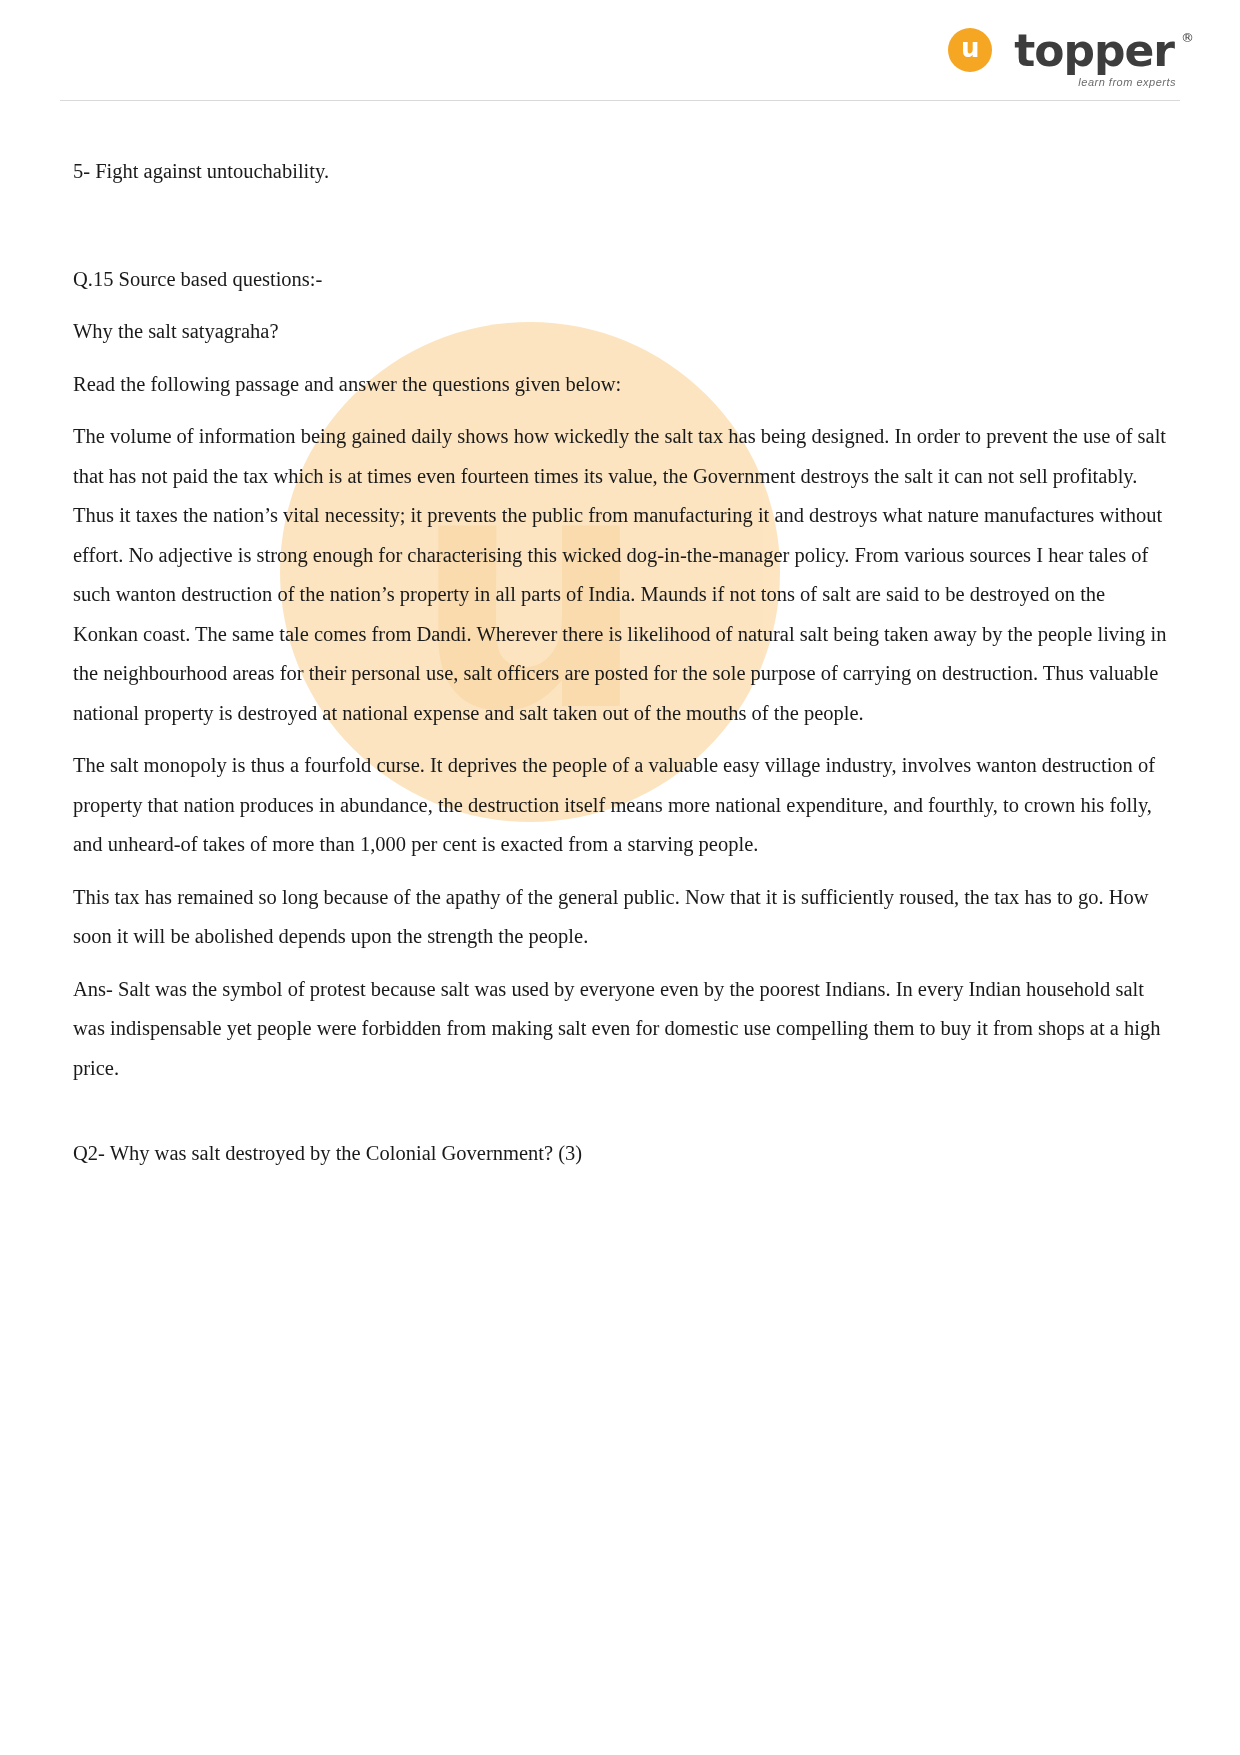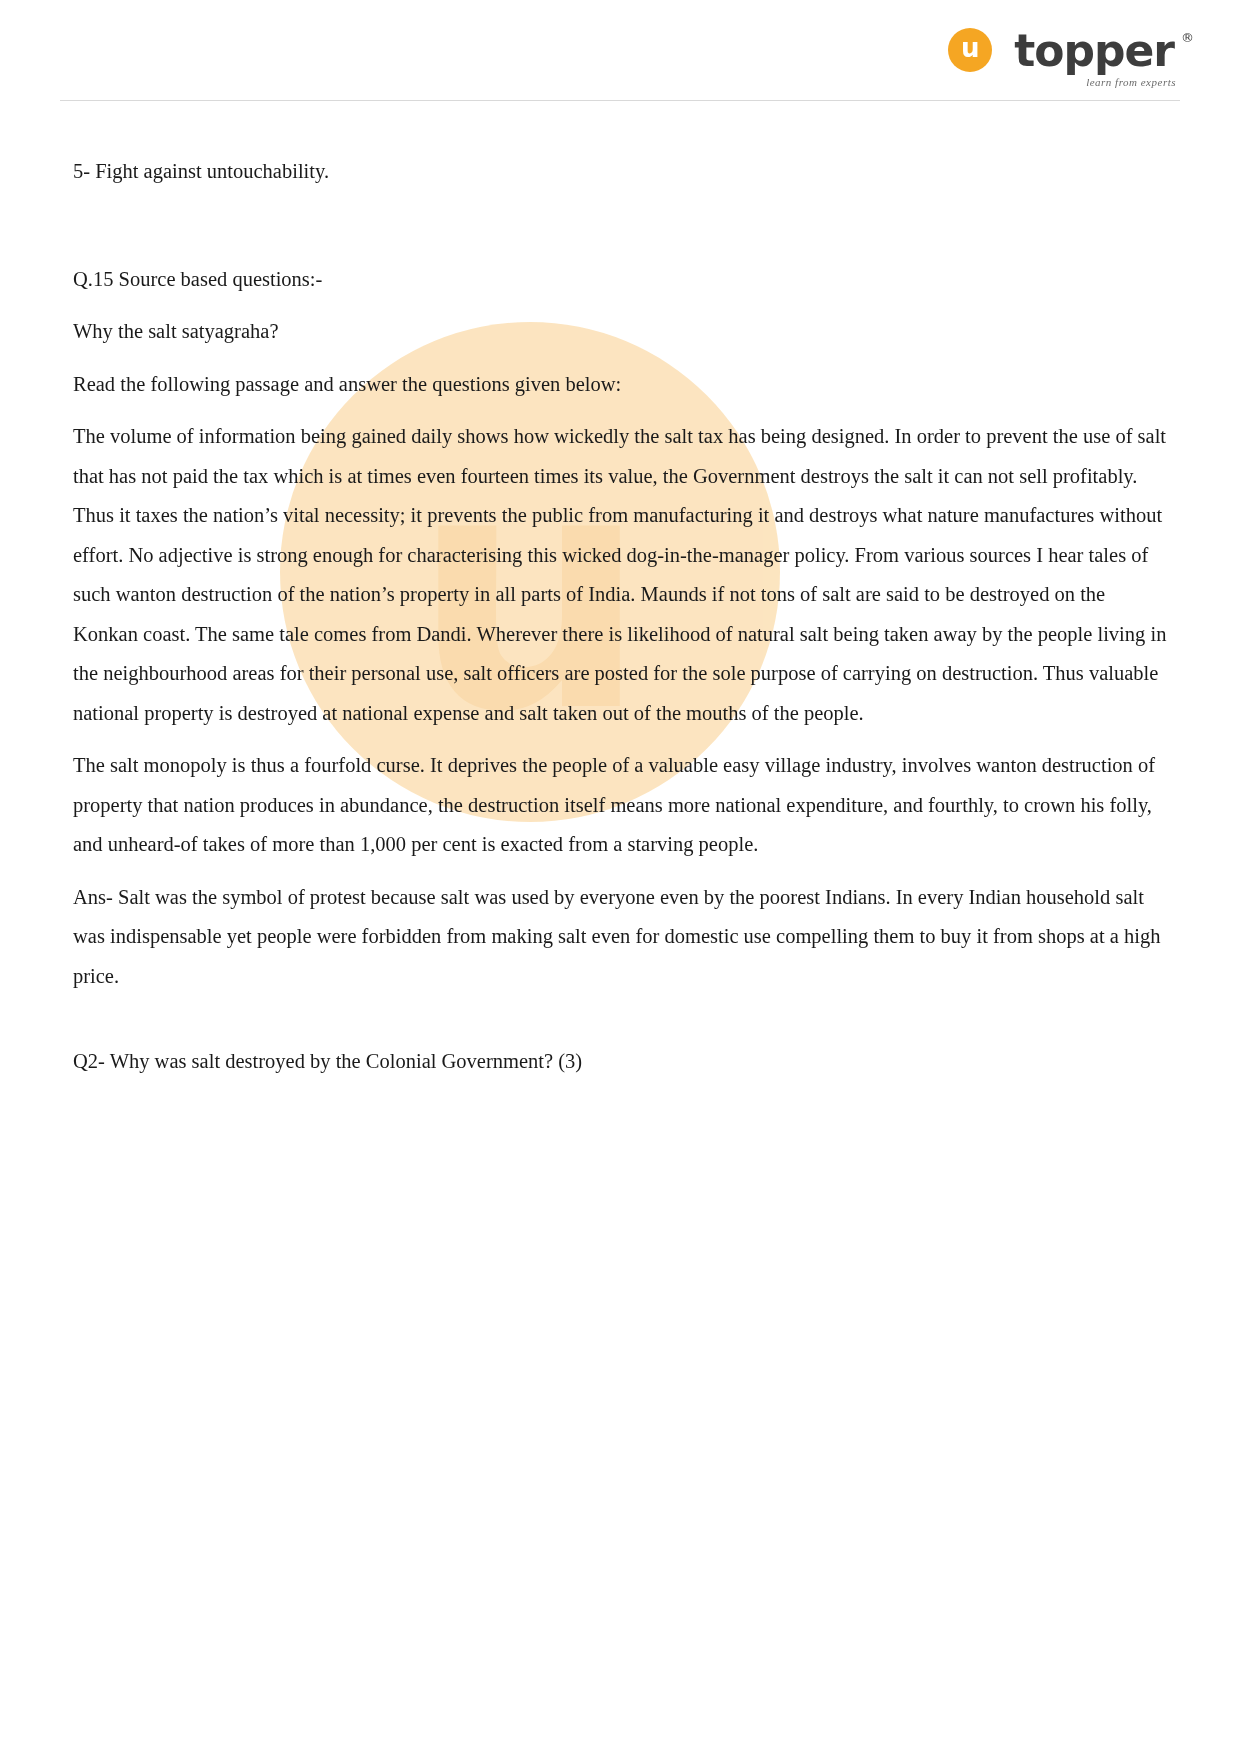--- a/index.html
+++ b/index.html
@@ -69,21 +69,21 @@
     font-size: 13px;
     color: #3d3d3d;
     position: absolute;
     right: -14px;
     top: 2px;
   }
   .brand-tag {
     position: absolute;
     right: 4px;
     bottom: -16px;
-    font-family: Liberation Serif, serif;
+    font-family: Liberation Sans, sans-serif;
     font-style: italic;
     font-size: 11px;
     color: #6b6b6b;
     letter-spacing: 0.5px;
   }
   .rule {
     margin: 0 60px;
     border-top: 1px solid #d9d9d9;
   }
 
@@ -151,20 +151,21 @@
 
     <p>5- Fight against untouchability.</p>
 
     <div class="gap-lg"></div>
 
     <p class="b">Q.15 Source based questions:-</p>
     <p class="b">Why the salt satyagraha?</p>
     <p class="b">Read the following passage and answer the questions given below:</p>
     <p>The volume of information being gained daily shows how wickedly the salt tax has being designed. In order to prevent the use of salt that has not paid the tax which is at times even fourteen times its value, the Government destroys the salt it can not sell profitably. Thus it taxes the nation’s vital necessity; it prevents the public from manufacturing it and destroys what nature manufactures without effort. No adjective is strong enough for characterising this wicked dog-in-the-manager policy. From various sources I hear tales of such wanton destruction of the nation’s property in all parts of India. Maunds if not tons of salt are said to be destroyed on the Konkan coast. The same tale comes from Dandi. Wherever there is likelihood of natural salt being taken away by the people living in the neighbourhood areas for their personal use, salt officers are posted for the sole purpose of carrying on destruction. Thus valuable national property is destroyed at national expense and salt taken out of the mouths of the people.</p>
     <p>The salt monopoly is thus a fourfold curse. It deprives the people of a valuable easy village industry, involves wanton destruction of property that nation produces in abundance, the destruction itself means more national expenditure, and fourthly, to crown his folly, and unheard-of takes of more than 1,000 per cent is exacted from a starving people.</p>
+    <p>This tax has remained so long because of the apathy of the general public. Now that it is sufficiently roused, the tax has to go. How soon it will be abolished depends upon the strength the people.</p>
 
     <p><b>Ans-</b><span> Salt was the symbol of protest because salt was used by everyone even by the poorest Indians. In every Indian household salt was indispensable yet people were forbidden from making salt even for domestic use compelling them to buy it from shops at a high price.</span></p>
 
     <div class="gap-sm"></div>
 
     <p class="b">Q2- Why was salt destroyed by the Colonial Government? (3)</p>
 
   </div>
 </div>
 

